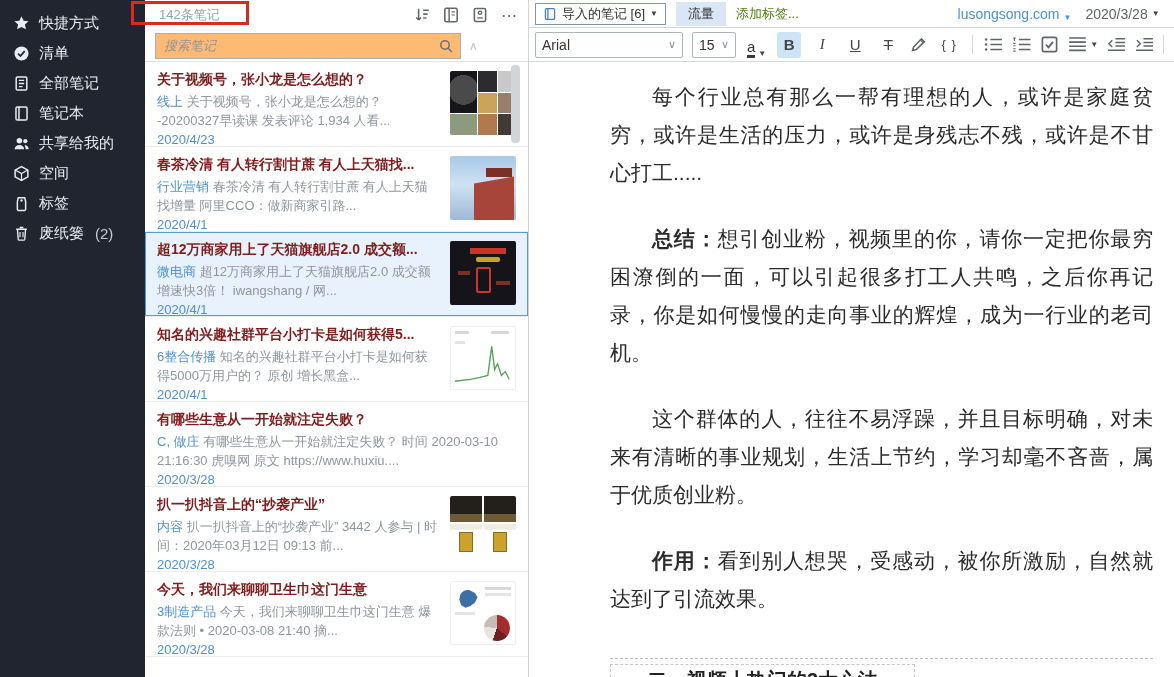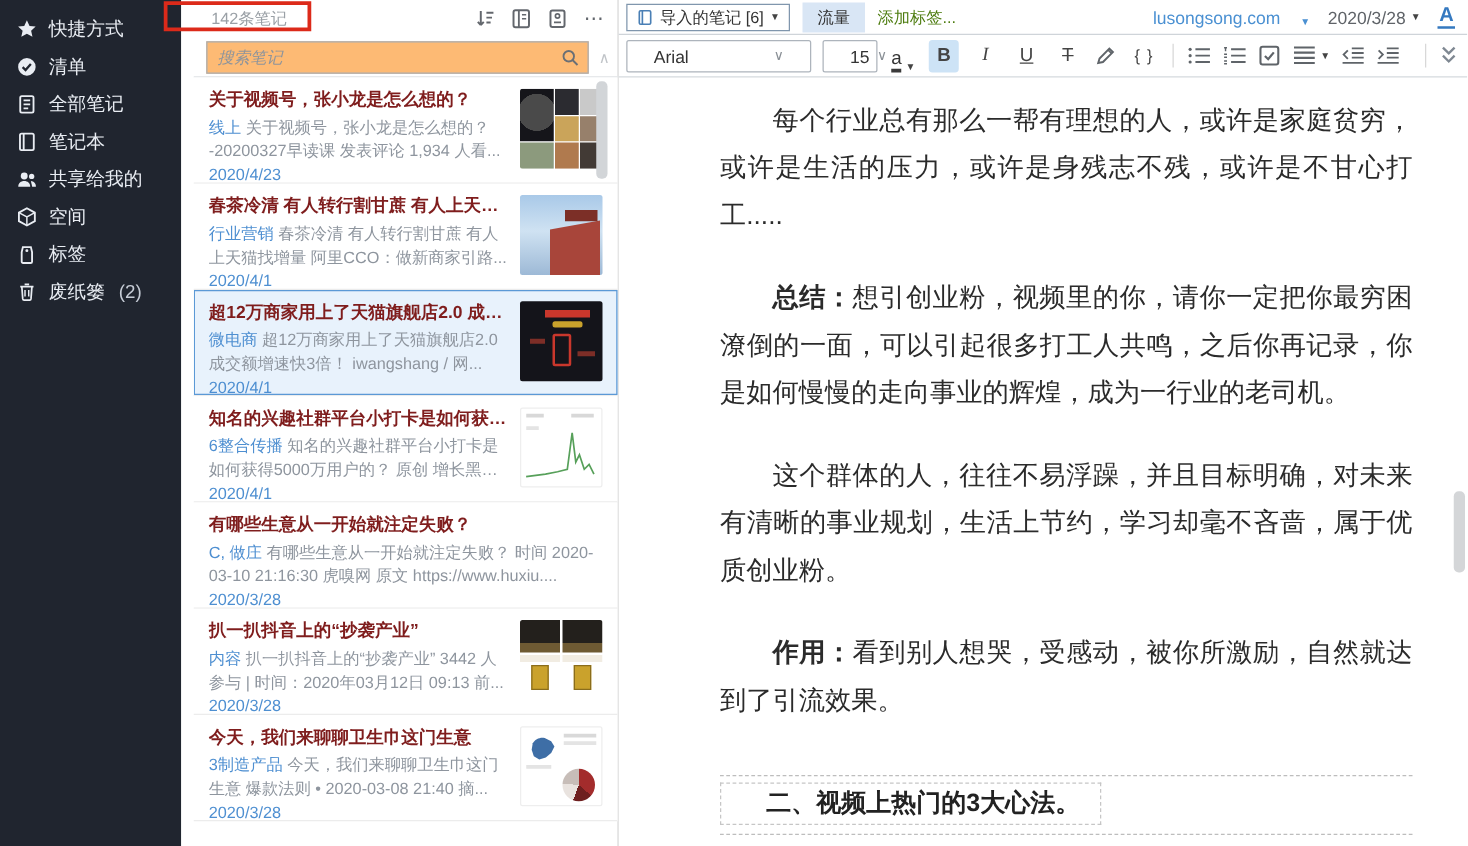--- a/index.html
+++ b/index.html
@@ -8,21 +8,21 @@
   .app { width:1174px; height:677px; position:relative; overflow:hidden; display:flex; background:#fff; }
 
   
   .sidebar { width:145px; height:100%; background:#20252f; padding-top:8px; flex:none; }
   .side-item { height:30px; display:flex; align-items:center; padding-left:13px; gap:9px;
                color:#e9edf3; font-size:15px; cursor:default; }
   .side-item .ic { width:17px; height:17px; flex:none; display:inline-flex; }
   .side-count { color:#c6ccd6; margin-left:2px; }
 
   
-  .list { width:350px; height:100%; flex:none; border-right:1px solid #d2d2d2; position:relative; background:#fff;padding-left:10px; }
+  .list { width:384px; height:100%; flex:none; border-right:1px solid #d2d2d2; position:relative; background:#fff; }
   .list-header { height:30px; display:flex; align-items:center; padding:0 10px 0 14px; }
   .list-count { font-size:13px; color:#9aa0a6; }
   .list-tools { margin-left:auto; display:flex; align-items:center; gap:11px; }
   .tool-ic { width:18px; height:18px; display:inline-flex; align-items:center; justify-content:center; color:#63676d; font-size:16px; }
   .search-row { height:32px; display:flex; align-items:center; padding:0 6px 0 10px; border-bottom:1px solid #dfe2e5; }
   .search-box { width:306px; height:26px; border:1px solid #a8adb3; display:flex; align-items:center; padding:0 6px 0 8px; background:#fdba74; }
   .search-box input { flex:1; border:none; outline:none; font-size:13px; font-style:italic; color:#333; background:transparent;
                       font-family:"Liberation Sans","DejaVu Sans",sans-serif; }
   .search-box input::placeholder { color:#8d949c; font-style:italic; }
   .collapse-ch { margin-left:8px; color:#c0c4c8; font-size:12px; }
@@ -79,27 +79,27 @@
 
   
   .editor { flex:1; height:100%; display:flex; flex-direction:column; position:relative; background:#fff; }
   .ed-top { height:28px; display:flex; align-items:center; padding:0 10px 0 6px; border-bottom:1px solid #cfd4d9; gap:10px; }
   .nb-select { height:22px; display:flex; align-items:center; gap:5px; border:1px solid #8096ad; padding:0 7px; font-size:13px; color:#333; }
   .nb-select .ic { width:14px; height:14px; display:inline-flex; }
   .dd-arrow { font-size:8px; color:#444; }
   .tag-chip { background:#d9e6f5; color:#333; font-size:13px; padding:3px 12px; }
   .add-tag { color:#4d7c0f; font-size:13px; }
   .ed-top-right { margin-left:auto; display:flex; align-items:center; gap:14px; }
-  .site-link { color:#4a90d2; font-size:14px; display:flex; align-items:flex-end; gap:16px; }
+  .site-link { color:#4a90d2; font-size:14px; display:flex; align-items:flex-end; gap:4px; }
   .site-link .dd-arrow { color:#4a90d2; }
   .date-link { color:#5f6368; font-size:14px; display:flex; align-items:center; gap:4px; }
   .a-style { font-size:16px; font-weight:bold; color:#3579c0; border-bottom:2px solid #3579c0; line-height:17px; padding:0 1px; }
 
   .ed-toolbar { height:34px; display:flex; align-items:center; padding:0 8px 0 6px; border-bottom:1px solid #d5dade; gap:9px; color:#5f6469; }
-  .sel { height:26px; border:1px solid #adb4bc; border-radius:2px; display:flex; align-items:center; padding:0 21px; font-size:14px; color:#333; background:#fff; }
+  .sel { height:26px; border:1px solid #adb4bc; border-radius:2px; display:flex; align-items:center; padding:0 6px; font-size:14px; color:#333; background:#fff; }
   .sel .chev { margin-left:auto; color:#8a9096; font-size:11px; padding-left:6px; }
   .sel.font { width:148px; }
   .sel.size { width:44px; }
   .tbtn { min-width:24px; height:26px; display:inline-flex; align-items:center; justify-content:center; border-radius:3px; font-size:15px; color:#444; }
   .tbtn.active { background:#cde3f6; }
   .tbtn.b { font-weight:bold; }
   .tbtn.i { font-style:italic; font-family:"Liberation Serif","DejaVu Serif",serif; }
   .tbtn.u { text-decoration:underline; }
   .tbtn.s { text-decoration:line-through; }
   .color-btn { display:inline-flex; align-items:flex-end; gap:3px; height:26px; padding:0 2px; }

